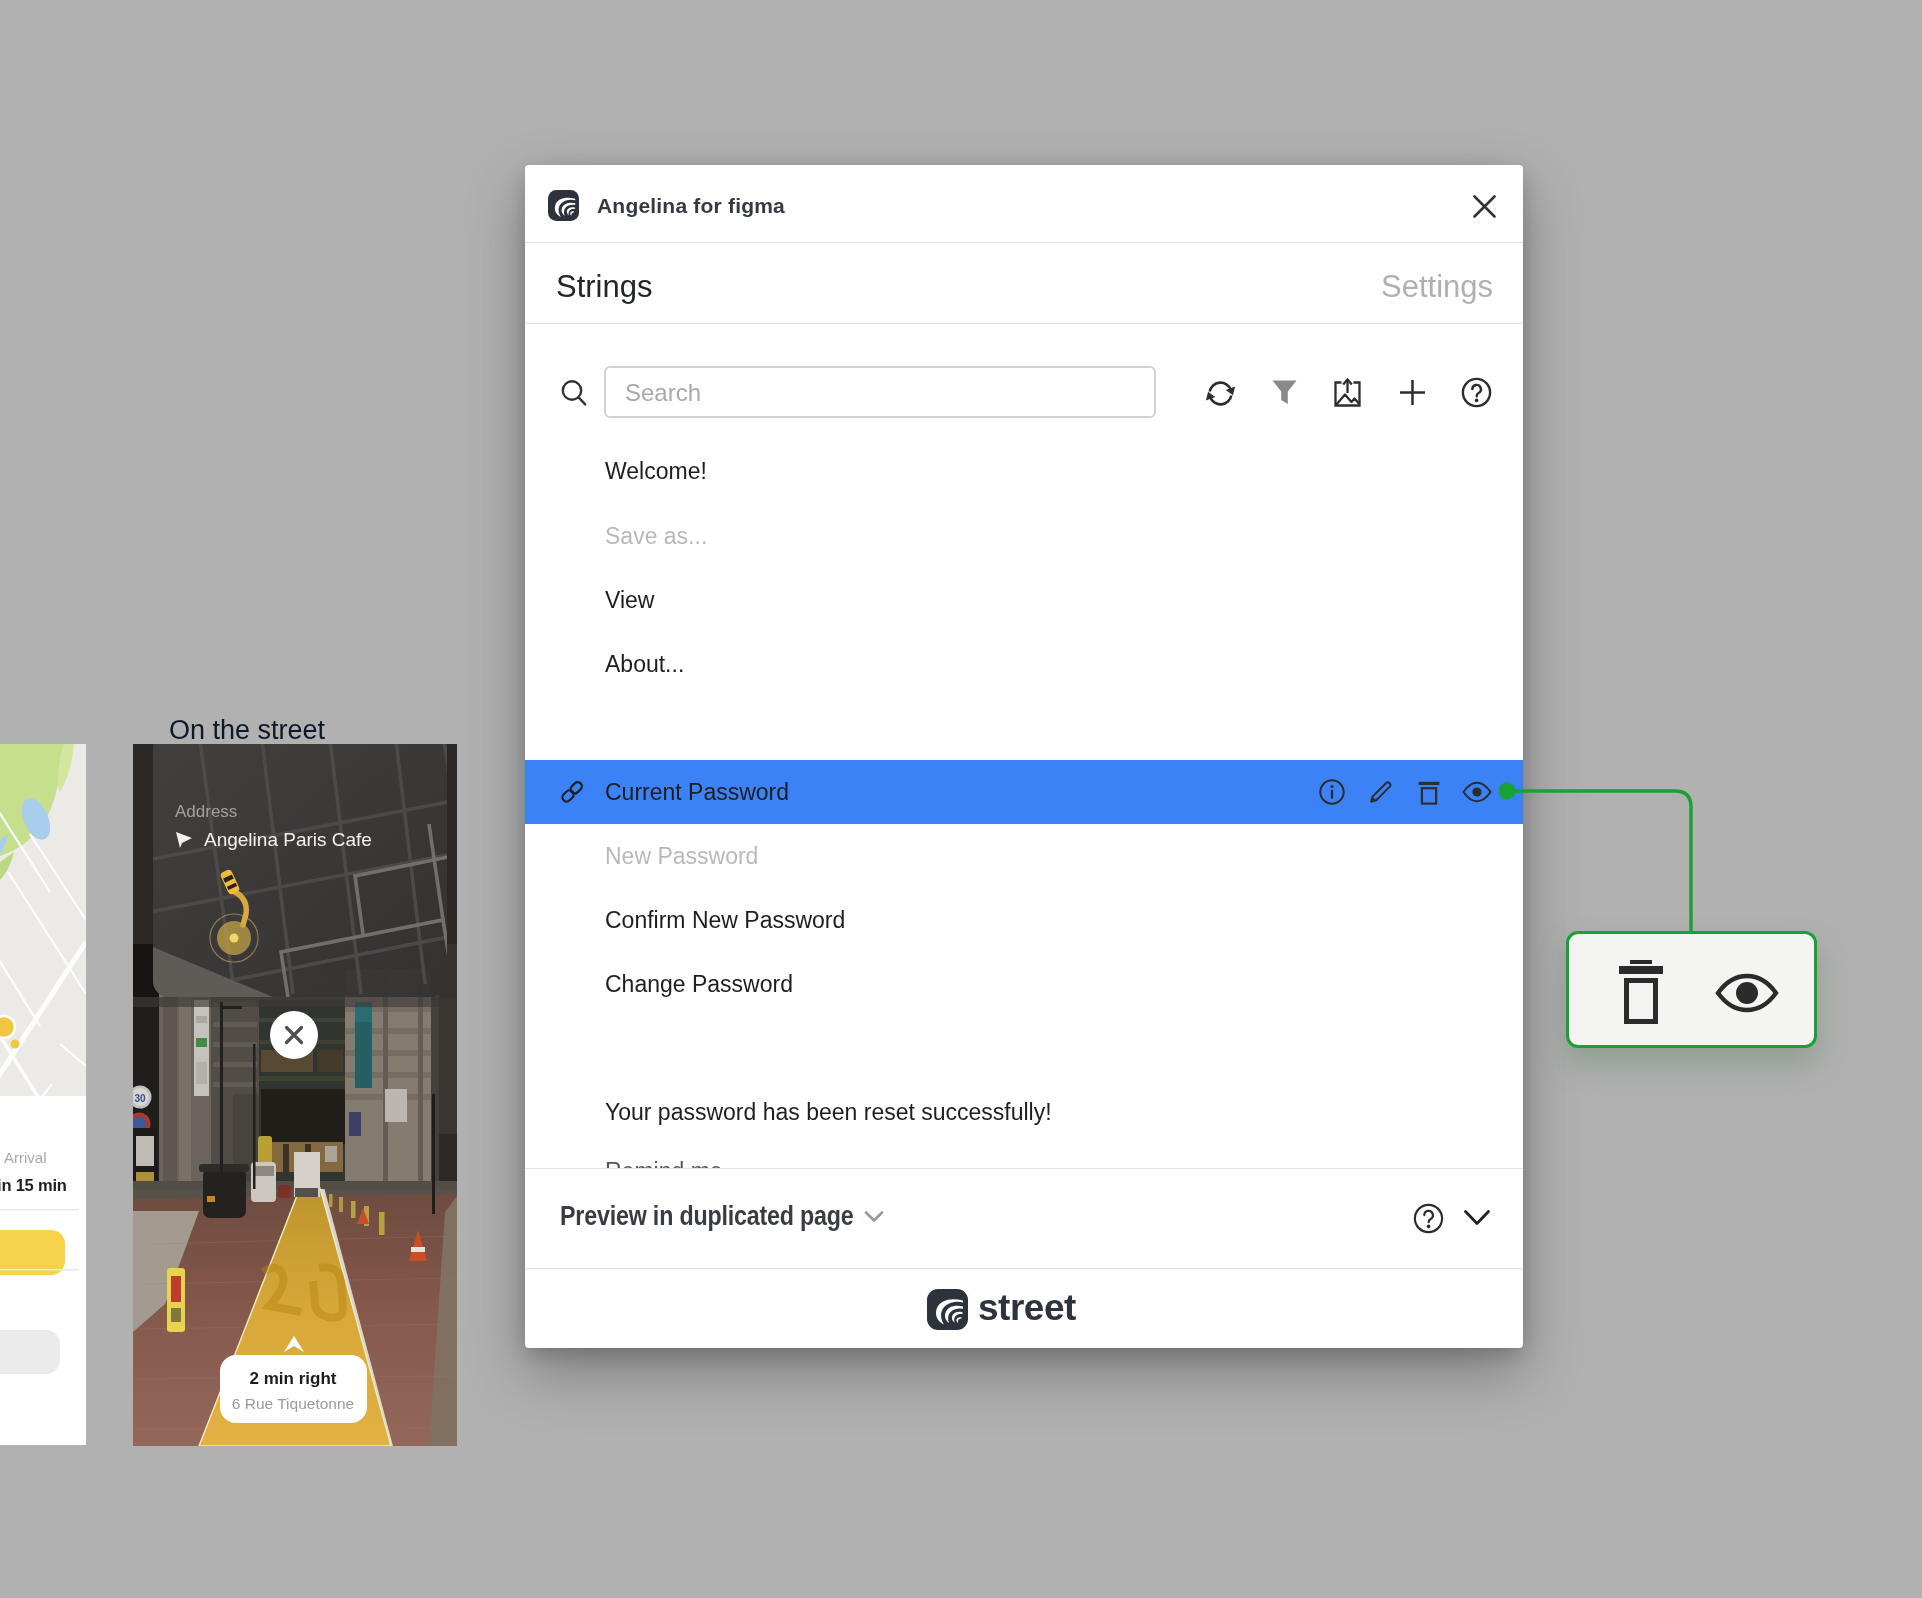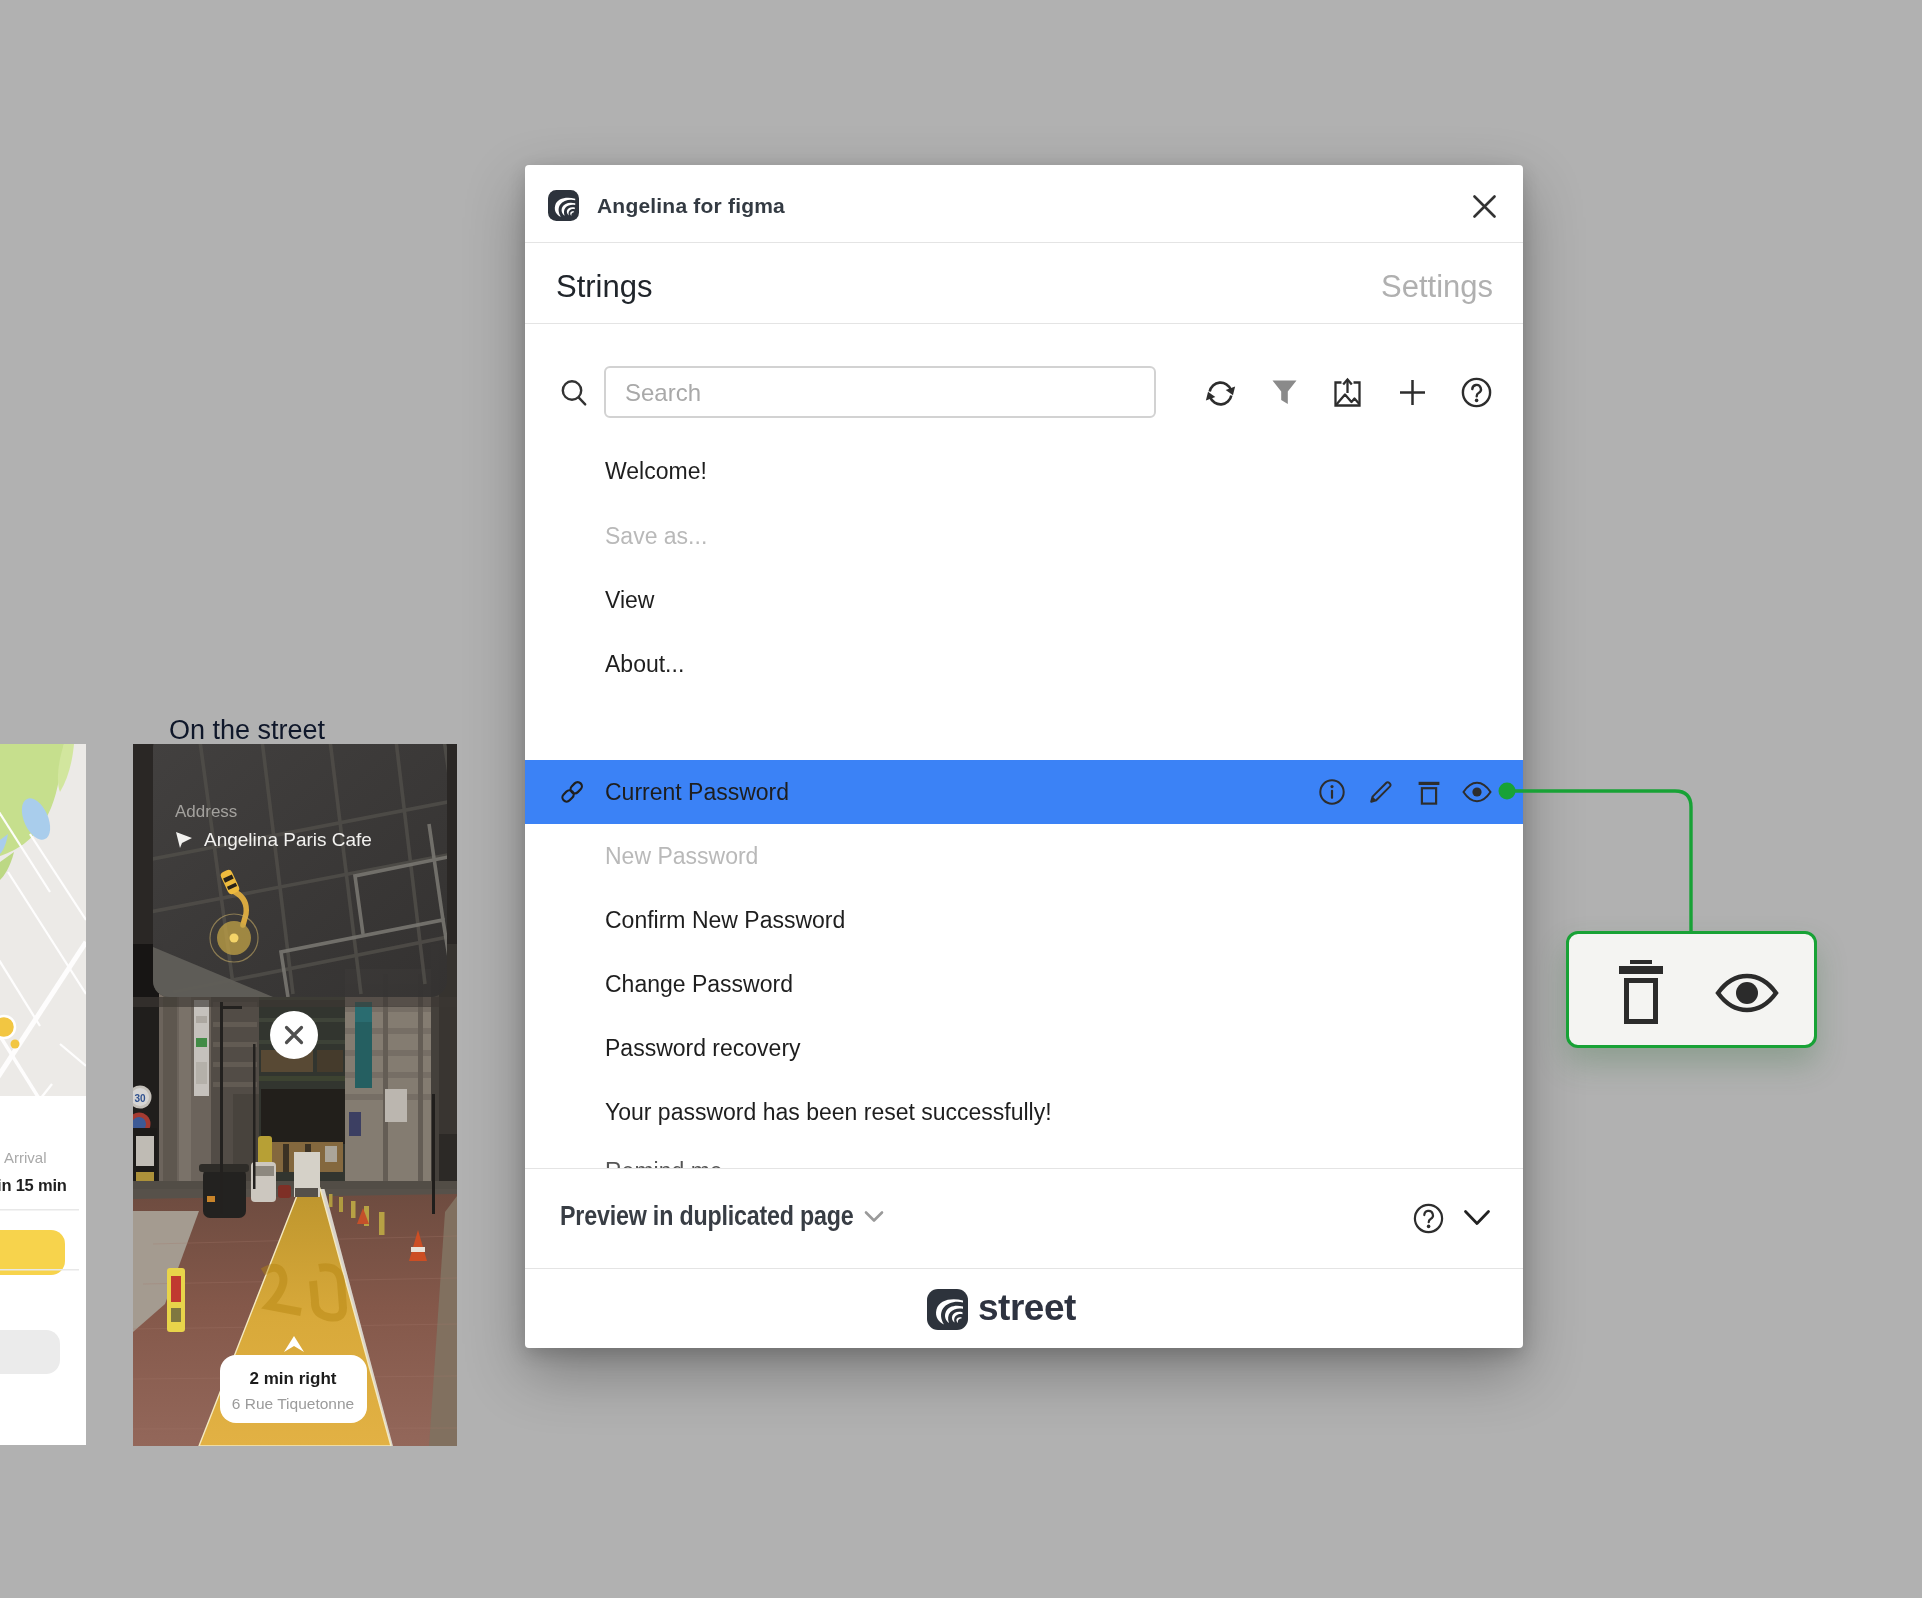--- a/index.html
+++ b/index.html
@@ -384,23 +384,20 @@
     </div>
     <div class="abs row gray" style="top:659px">
       <span class="rtext">New Password</span>
     </div>
     <div class="abs row" style="top:723px">
       <span class="rtext">Confirm New Password</span>
     </div>
     <div class="abs row" style="top:787px">
       <span class="rtext">Change Password</span>
     </div>
-    <div class="abs row" style="top:851px">
-      <span class="rtext">Password recovery</span>
-    </div>
     <div class="abs row" style="top:915px">
       <span class="rtext">Your password has been reset successfully!</span>
     </div>
     <div class="abs" style="left:0;top:986px;width:998px;height:17px;overflow:hidden">
       <span style="position:absolute;left:80px;top:7px;font-size:23px;color:#555;">Remind me</span>
     </div>
     <div class="abs" id="fdiv1"></div>
     <div class="abs" id="pvw">Preview in duplicated page</div>
     <div class="abs" style="left:337px;top:1044px">
       <svg width="24" height="16" viewBox="0 0 24 16">

